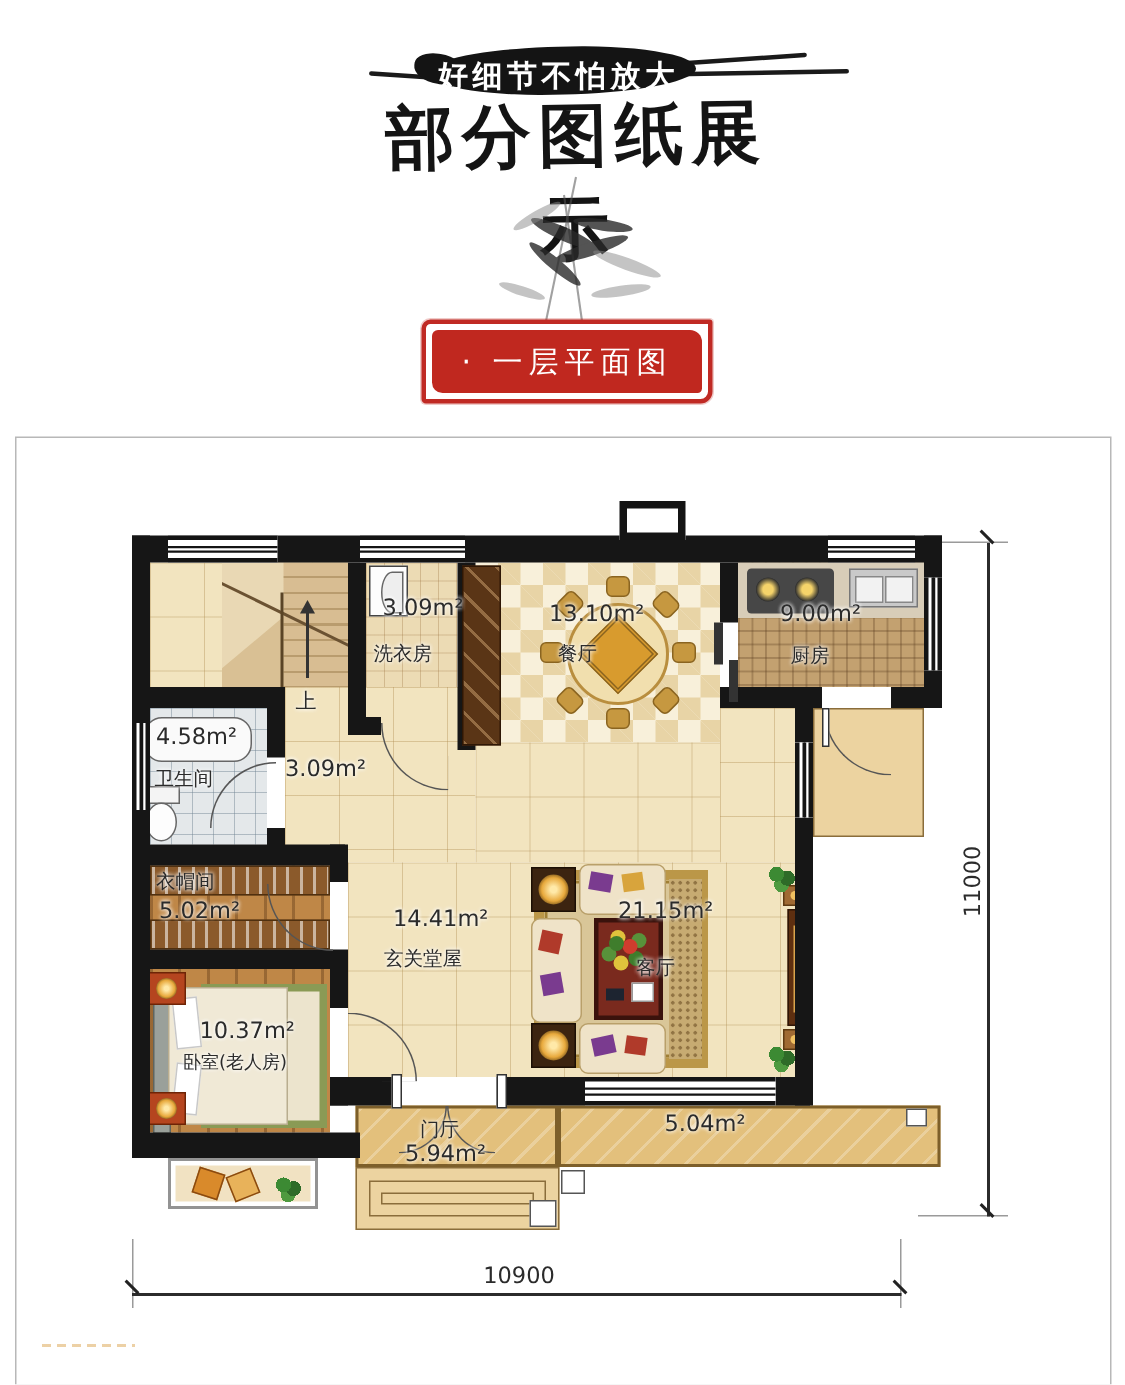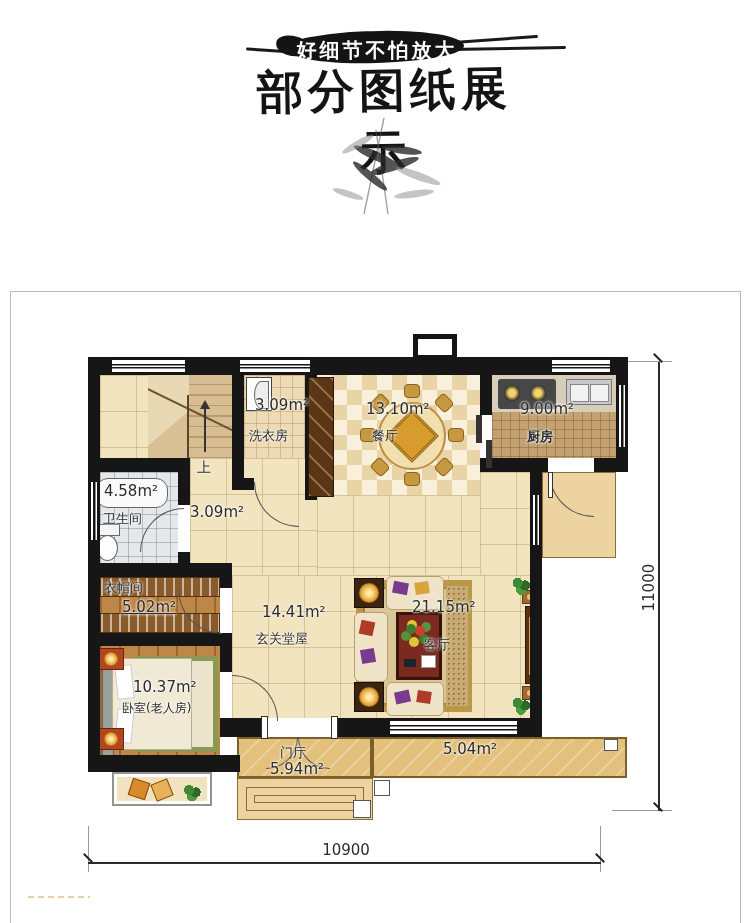--- a/index.html
+++ b/index.html
@@ -2,21 +2,21 @@
 <html><head>
 <meta charset="utf-8">
 <style>
   html,body{margin:0;padding:0;background:#fff;}
   .page{position:relative;width:750px;height:923px;background:#fff;overflow:hidden;
         font-family:"DejaVu Sans",sans-serif;}
   .abs{position:absolute;}
   
   .banner-blob{background:#141414;border-radius:46% 54% 48% 52%/42% 58% 46% 54%;transform:rotate(-2deg);z-index:2;}
   .streak{background:#1a1a1a;border-radius:2px;z-index:1;}
-  .banner-text{z-index:3;color:#fff;font-size:20px;font-weight:bold;letter-spacing:3px;text-align:center;}
+  .banner-text{z-index:3;color:#fff;font-size:20px;font-weight:bold;letter-spacing:3px;}
   .main-title{font-family:"DejaVu Serif",serif;font-size:46px;font-weight:bold;letter-spacing:5px;
               color:#141414;text-align:center;transform:rotate(-1deg);}
   .stamp-outer{border:3px solid #c02a24;border-radius:6px 2px 8px 3px;background:#fff;z-index:4;
                box-shadow:0 0 0 1px rgba(192,42,36,.25);}
   .stamp-inner{position:absolute;left:4px;top:4px;right:4px;bottom:4px;background:#c0281f;
                border-radius:4px 8px 3px 7px;display:flex;align-items:center;justify-content:center;
                color:#fff;font-size:20px;letter-spacing:4px;}
   
   .frame{border:1px solid #b8b8b8;}
   
@@ -98,20 +98,23 @@
       <ellipse cx="84" cy="40" rx="20" ry="3.8" transform="rotate(8 84 40)"></ellipse>
     </g>
     <g fill="#8a8a8a" opacity="0.5">
       <ellipse cx="100" cy="66" rx="24" ry="4" transform="rotate(20 100 66)"></ellipse>
       <ellipse cx="40" cy="34" rx="18" ry="3.5" transform="rotate(-30 40 34)"></ellipse>
       <ellipse cx="96" cy="84" rx="20" ry="3.6" transform="rotate(-8 96 84)"></ellipse>
       <ellipse cx="30" cy="84" rx="16" ry="3.2" transform="rotate(18 30 84)"></ellipse>
     </g>
   </svg>
 
+  <div class="abs stamp-outer" style="left:281px;top:213px;width:188px;height:50px;">
+    <div class="stamp-inner">· 一层平面图</div>
+  </div>
 
   <div class="abs frame" style="left:10px;top:291px;width:729px;height:631px;"></div>
 
   <div class="abs tile-beige" style="left:100px;top:375px;width:132px;height:83px;"></div>
   <div class="abs tile-laundry" style="left:244px;top:375px;width:61px;height:103px;"></div>
   <div class="abs tile-diamond" style="left:317px;top:375px;width:163px;height:120px;"></div>
   <div class="abs tile-kitchen" style="left:492px;top:375px;width:124px;height:83px;"></div>
   <div class="abs tile-bath" style="left:100px;top:472px;width:78px;height:91px;"></div>
   <div class="abs tile-beige" style="left:190px;top:458px;width:127px;height:117px;"></div>
   <div class="abs tile-beige" style="left:317px;top:495px;width:163px;height:80px;"></div>
@@ -282,26 +285,26 @@
 
   <div class="abs bracket" style="left:374px;top:780px;width:16px;height:16px;"></div>
   <div class="abs bracket" style="left:353px;top:800px;width:18px;height:18px;"></div>
   <div class="abs bracket" style="left:604px;top:739px;width:14px;height:12px;"></div>
 
   <div class="lbl area" style="left:255px;top:396px;">3.09m²</div>
   <div class="lbl rname" style="left:249px;top:427px;">洗衣房</div>
   <div class="lbl area" style="left:366px;top:400px;">13.10m²</div>
   <div class="lbl rname" style="left:372px;top:427px;">餐厅</div>
   <div class="lbl area" style="left:520px;top:400px;">9.00m²</div>
-  <div class="lbl rname" style="left:527px;top:428px;font-weight:bold;">厨房</div>
+  <div class="lbl rname" style="left:527px;top:428px;">厨房</div>
   <div class="lbl area" style="left:104px;top:482px;">4.58m²</div>
   <div class="lbl rname" style="left:103px;top:510px;">卫生间</div>
   <div class="lbl area" style="left:190px;top:503px;">3.09m²</div>
   <div class="lbl rname" style="left:104px;top:579px;">衣帽间</div>
-  <div class="lbl area" style="left:122px;top:598px;text-decoration:underline;">5.02m²</div>
+  <div class="lbl area" style="left:106px;top:598px;">5.02m²</div>
   <div class="lbl area" style="left:262px;top:603px;">14.41m²</div>
   <div class="lbl rname" style="left:256px;top:630px;">玄关堂屋</div>
   <div class="lbl area" style="left:412px;top:598px;">21.15m²</div>
   <div class="lbl rname" style="left:424px;top:636px;">客厅</div>
   <div class="lbl area" style="left:133px;top:678px;">10.37m²</div>
   <div class="lbl" style="left:122px;top:700px;font-size:12px;">卧室(老人房)</div>
   <div class="lbl rname" style="left:280px;top:744px;">门厅</div>
   <div class="lbl area" style="left:270px;top:760px;text-align:center;">5.94m²</div>
   <div class="lbl area" style="left:443px;top:740px;">5.04m²</div>
 

